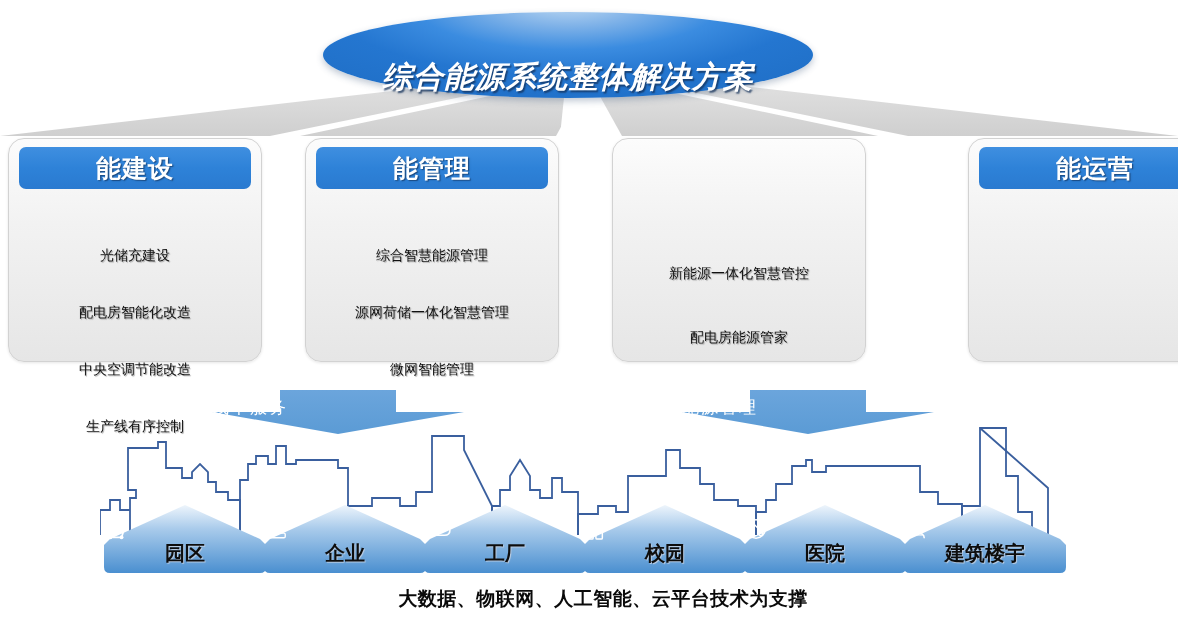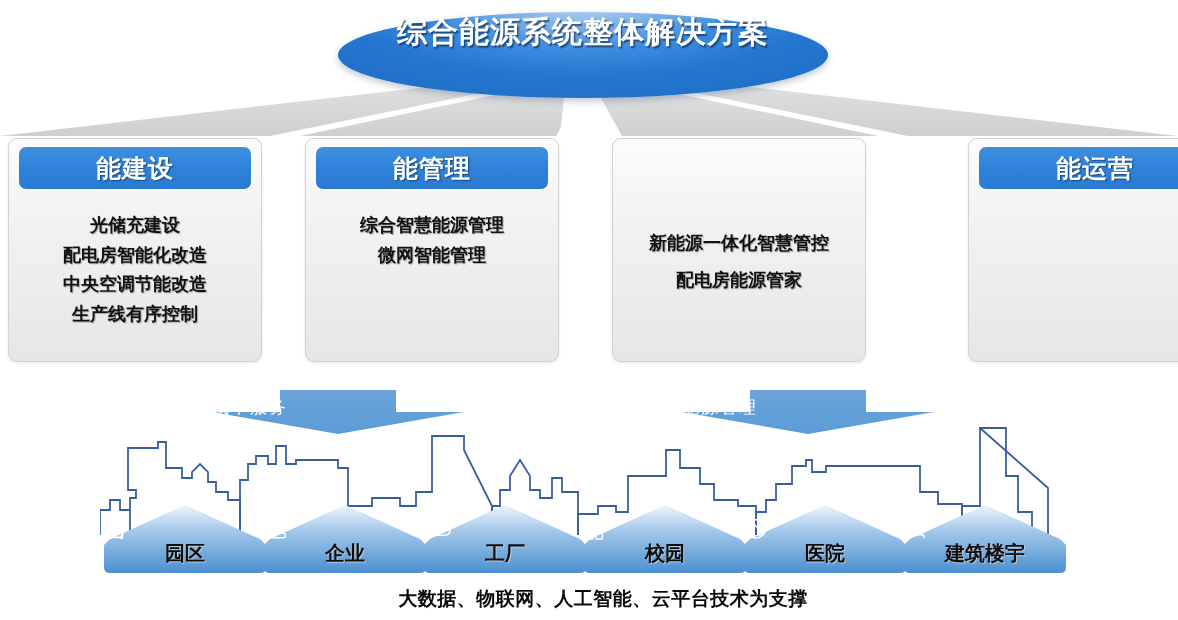--- a/index.html
+++ b/index.html
@@ -24,49 +24,50 @@
     position: absolute;
     left: 0; top: 0;
     width: 1178px;
     height: 620px;
     pointer-events: none;
   }
 
   
   #title-ellipse {
     position: absolute;
-    left: 338px;
+    left: 323px;
     top: 12px;
     width: 490px;
     height: 86px;
     border-radius: 50%;
     background:
       radial-gradient(ellipse 70% 120% at 50% -10%, #bfd9f2 0%, #7fb2e8 22%, #3b8ce0 45%, #2476d0 70%, #2070c8 100%);
     box-shadow: 0 3px 7px rgba(40,70,110,0.30);
     display: flex;
-    align-items: flex-start;
+    align-items: flex-end;
     justify-content: center;
     z-index: 5;
+    font-style: italic;
   }
   #title-ellipse .title-text {
     font-size: 30px;
     font-weight: bold;
     color: #ffffff;
     letter-spacing: 1px;
     text-shadow: 1.5px 1.5px 1.5px rgba(20,50,90,0.75);
     white-space: nowrap;
   }
 
   
   .card {
     position: absolute;
     top: 138px;
     height: 222px;
     border: 1px solid #d2d2d2;
-    border-radius: 9px;
+    border-radius: 16px;
     background: linear-gradient(180deg, #fcfcfc 0%, #f2f2f2 38%, #e6e6e6 100%);
     box-shadow: 0 1px 3px rgba(0,0,0,0.10);
     z-index: 3;
     text-align: center;
   }
   #card-0 { left: 8px;   width: 252px; }
   #card-1 { left: 305px; width: 252px; }
   #card-2 { left: 612px; width: 252px; }
   #card-3 { left: 968px; width: 252px; }
 
@@ -98,26 +99,27 @@
     top: 62px;
     bottom: 8px;
     display: flex;
     flex-direction: column;
     align-items: center;
     gap: 9px;
   }
   .card-body.pad-1 { padding-top: 14px; }
   .card-body.pad-2 { padding-top: 32px; gap: 16px; }
   .card-item {
-    font-size: 18px;
-    font-weight: bold;
+    font-size: 14px;
+    font-weight: normal;
     color: #111111;
     text-shadow: 1px 1px 0.8px rgba(150,150,150,0.75);
     white-space: nowrap;
     line-height: 1.15;
+    margin-top: 32px;
   }
 
   
   .banner {
     position: absolute;
     z-index: 4;
   }
   .banner svg { display: block; }
   .banner .banner-text {
     position: absolute;
@@ -230,20 +232,21 @@
       <div class="card-item">生产线有序控制</div>
     </div>
   </div>
 
   <div class="card" id="card-1">
     <div class="card-header">
       <span class="hdr-text">能管理</span>
     </div>
     <div class="card-body pad-1">
       <div class="card-item">综合智慧能源管理</div>
+      <div class="card-item">源网荷储一体化智慧管理</div>
       <div class="card-item">微网智能管理</div>
     </div>
   </div>
 
   <div class="card" id="card-2">
     <div class="card-body pad-2">
       <div class="card-item">新能源一体化智慧管控</div>
       <div class="card-item">配电房能源管家</div>
     </div>
   </div>

